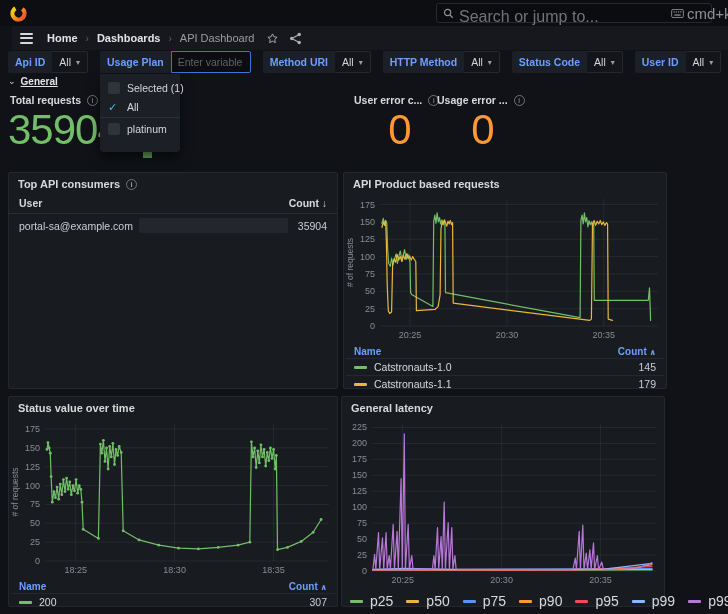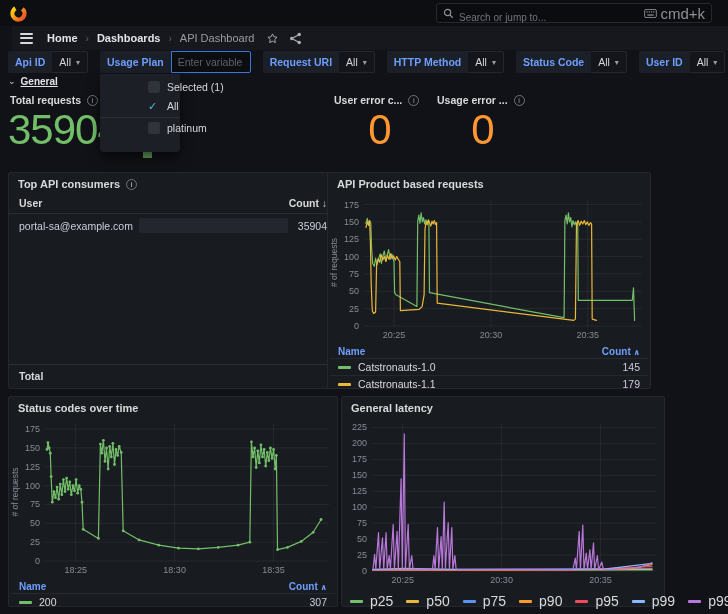--- a/index.html
+++ b/index.html
@@ -3,21 +3,21 @@
 <meta charset="utf-8">
 <style>
   * { margin:0; padding:0; box-sizing:border-box; }
   html,body { background:#0a0b0e; }
   body { font-family:"Liberation Sans","DejaVu Sans",sans-serif; color:#ccccdc; }
   #app { position:relative; width:728px; height:614px; background:#111217; overflow:hidden; }
 
   
   .topstrip { position:absolute; left:0; top:0; width:728px; height:26px; background:#0c0e12; display:flex; align-items:center; padding:0 10px; }
   .search { position:absolute; left:436px; top:3px; width:276px; height:20px; background:#0b0c0f; border:1px solid #26292f; border-radius:3px; display:flex; align-items:center; padding:0 6px; gap:5px; }
-  .search input { flex:1; background:transparent; border:none; outline:none; color:#ccccdc; font-size:10px; font-family:inherit;margin-top:8px; }
+  .search input { flex:1; background:transparent; border:none; outline:none; color:#ccccdc; font-size:16px; font-family:inherit;margin-top:8px; }
   .search input::placeholder { color:#70737b; }
   .shortcut { display:flex; align-items:center; gap:3px; color:#8e9097; font-size:15px; }
 
   
   .crumbrow { position:absolute; left:12px; top:26px; width:728px; height:24px; background:#16181d; display:flex; align-items:center; padding:0 8px; gap:8px; }
   .hamburger { display:flex; flex-direction:column; gap:2.5px; cursor:pointer; margin-right:6px; }
   .hamburger i { display:block; width:13px; height:2px; background:#d8d9da; border-radius:1px; }
   .crumb { font-size:11px; font-weight:700; color:#e3e4e8; cursor:pointer; }
   .crumb.muted { color:#9b9da5; font-weight:400; cursor:default; }
   .crumb-sep { color:#5d6068; font-size:10px; }
@@ -28,21 +28,21 @@
   .vgroup { display:flex; align-items:stretch; height:22px; position:relative; }
   .vlabel { background:#1b1f27; color:#6E9FFF; font-size:10.5px; font-weight:700; display:flex; align-items:center; padding:0 7px; border-radius:2px 0 0 2px; white-space:nowrap; }
   .vvalue { background:#13151b; border:1px solid #24272e; border-left:none; color:#d5d6dc; font-size:10.5px; display:flex; align-items:center; gap:5px; padding:0 7px; border-radius:0 2px 2px 0; cursor:pointer; }
   .caret { font-size:8px; color:#9b9da5; }
   .vinput { height:22px; width:80px; background:#0c0d11; border:1px solid #2e3239; border-radius:0 2px 2px 0; color:#ccccdc; font-size:10.5px; font-family:inherit; padding:0 6px; outline:none; }
   .vinput::placeholder { color:#5d616a; }
   .vinput.focused { border:1px solid #3a76d8; }
 
   
   .dropdown { position:absolute; left:0; top:23px; width:80px; height:78px; background:#1c1f25; border-radius:0 0 4px 4px; box-shadow:0 6px 12px rgba(0,0,0,.55); z-index:50; padding:4px 0; }
-  .dd-item { display:flex; gap:7px; padding:3px 8px; height:19px; cursor:pointer;margin-left:40px; }
+  .dd-item { display:flex; align-items:center; gap:7px; padding:3px 8px; height:19px; cursor:pointer; }
   .dd-item .cb { width:12px; height:12px; background:#2f333a; border-radius:2px; flex:0 0 auto; }
   .dd-item .check { width:12px; color:#43c0e5; font-size:11px; font-weight:700; line-height:12px; flex:0 0 auto; }
   .dd-item span.lbl { font-size:10.5px; color:#d5d6dc; white-space:nowrap; }
   .dd-sep { height:1px; background:#2b2f36; margin:1px 0; }
 
   
   .sectionrow { position:absolute; left:8px; top:72px; height:18px; display:flex; align-items:center; gap:5px; cursor:pointer; }
   .sectionrow .chev { color:#ccccdc; font-size:9px; }
   .sectionrow .stitle { font-size:10px; font-weight:700; color:#e3e4e8;text-decoration:underline; }
 
@@ -175,21 +175,21 @@
         </div>
         <div class="dd-sep"></div>
         <div class="dd-item">
           <span class="cb"></span>
           <span class="lbl">platinum</span>
         </div>
       </div>
     </span>
 
     <span class="vgroup">
-      <span class="vlabel">Request URI</span>
+      <span class="vlabel">Method URI</span>
       <span class="vvalue">
           <span>All</span>
           <span class="caret">▾</span>
         </span>
     </span>
 
     <span class="vgroup">
       <span class="vlabel">HTTP Method</span>
       <span class="vvalue">
           <span>All</span>
@@ -228,21 +228,21 @@
     <div class="stat-value" style="color:#73BF69;">35904</div>
   </div>
 
   <div class="stat" style="left:108px;width:230px;">
     <div class="stat-head">
       <span class="stat-title">Tot</span>
     </div>
     <div class="sparkfrag"></div>
   </div>
 
-  <div class="stat" style="left:332px;width:95px;">
+  <div class="stat" style="left:352px;width:95px;">
     <div class="stat-head" style="justify-content:flex-start;">
       <span class="stat-title">User error c...</span>
       <i class="info-i">i</i>
     </div>
     <div class="stat-value center" style="color:#FF9830;">0</div>
   </div>
 
   <div class="stat" style="left:435px;width:95px;">
     <div class="stat-head" style="justify-content:flex-start;">
       <span class="stat-title">Usage error ...</span>
@@ -258,24 +258,23 @@
     </div>
     <div class="tbl-head">
       <span>User</span>
       <span><span>Count</span><span class="sort-arrow">↓</span></span>
     </div>
     <div class="tbl-row">
       <span class="tbl-user">portal-sa@example.com</span>
       <span class="tbl-bar"></span>
       <span>35904</span>
     </div>
-    <div class="tbl-footer">Total</div>
-  </div>
-
-  <div class="panel" style="left:327px;top:172px;width:324px;height:217px;">
+  </div>
+
+  <div class="panel" style="left:343px;top:172px;width:324px;height:217px;">
     <div class="panel-title">
         <span>API Product based requests</span>
       </div>
     <div class="chart"><svg width="322" height="148" viewBox="0 0 322 148">
           <line x1="36" y1="133" x2="314" y2="133" stroke="rgba(204,204,220,0.08)" stroke-width="1"></line>
           <text x="31" y="136" text-anchor="end" font-size="9" fill="rgba(204,204,220,0.62)">0</text>
           <line x1="36" y1="115.65027322404372" x2="314" y2="115.65027322404372" stroke="rgba(204,204,220,0.08)" stroke-width="1"></line>
           <text x="31" y="118.65027322404372" text-anchor="end" font-size="9" fill="rgba(204,204,220,0.62)">25</text>
           <line x1="36" y1="98.30054644808742" x2="314" y2="98.30054644808742" stroke="rgba(204,204,220,0.08)" stroke-width="1"></line>
           <text x="31" y="101.30054644808742" text-anchor="end" font-size="9" fill="rgba(204,204,220,0.62)">50</text>
@@ -312,21 +311,21 @@
       <div class="legend-row">
         <span class="dash" style="background: rgb(234, 184, 57);"></span>
         <span>Catstronauts-1.1</span>
         <span class="cnt">179</span>
       </div>
     </div>
   </div>
 
   <div class="panel" style="left:8px;top:396px;width:330px;height:211px;">
     <div class="panel-title">
-        <span>Status codes over time</span>
+        <span>Status value over time</span>
       </div>
     <div class="chart"><svg width="328" height="159" viewBox="0 0 328 159">
           <line x1="36" y1="144" x2="320" y2="144" stroke="rgba(204,204,220,0.08)" stroke-width="1"></line>
           <text x="31" y="147" text-anchor="end" font-size="9" fill="rgba(204,204,220,0.62)">0</text>
           <line x1="36" y1="125.14754098360655" x2="320" y2="125.14754098360655" stroke="rgba(204,204,220,0.08)" stroke-width="1"></line>
           <text x="31" y="128.14754098360655" text-anchor="end" font-size="9" fill="rgba(204,204,220,0.62)">25</text>
           <line x1="36" y1="106.29508196721311" x2="320" y2="106.29508196721311" stroke="rgba(204,204,220,0.08)" stroke-width="1"></line>
           <text x="31" y="109.29508196721311" text-anchor="end" font-size="9" fill="rgba(204,204,220,0.62)">50</text>
           <line x1="36" y1="87.44262295081967" x2="320" y2="87.44262295081967" stroke="rgba(204,204,220,0.08)" stroke-width="1"></line>
           <text x="31" y="90.44262295081967" text-anchor="end" font-size="9" fill="rgba(204,204,220,0.62)">75</text>

